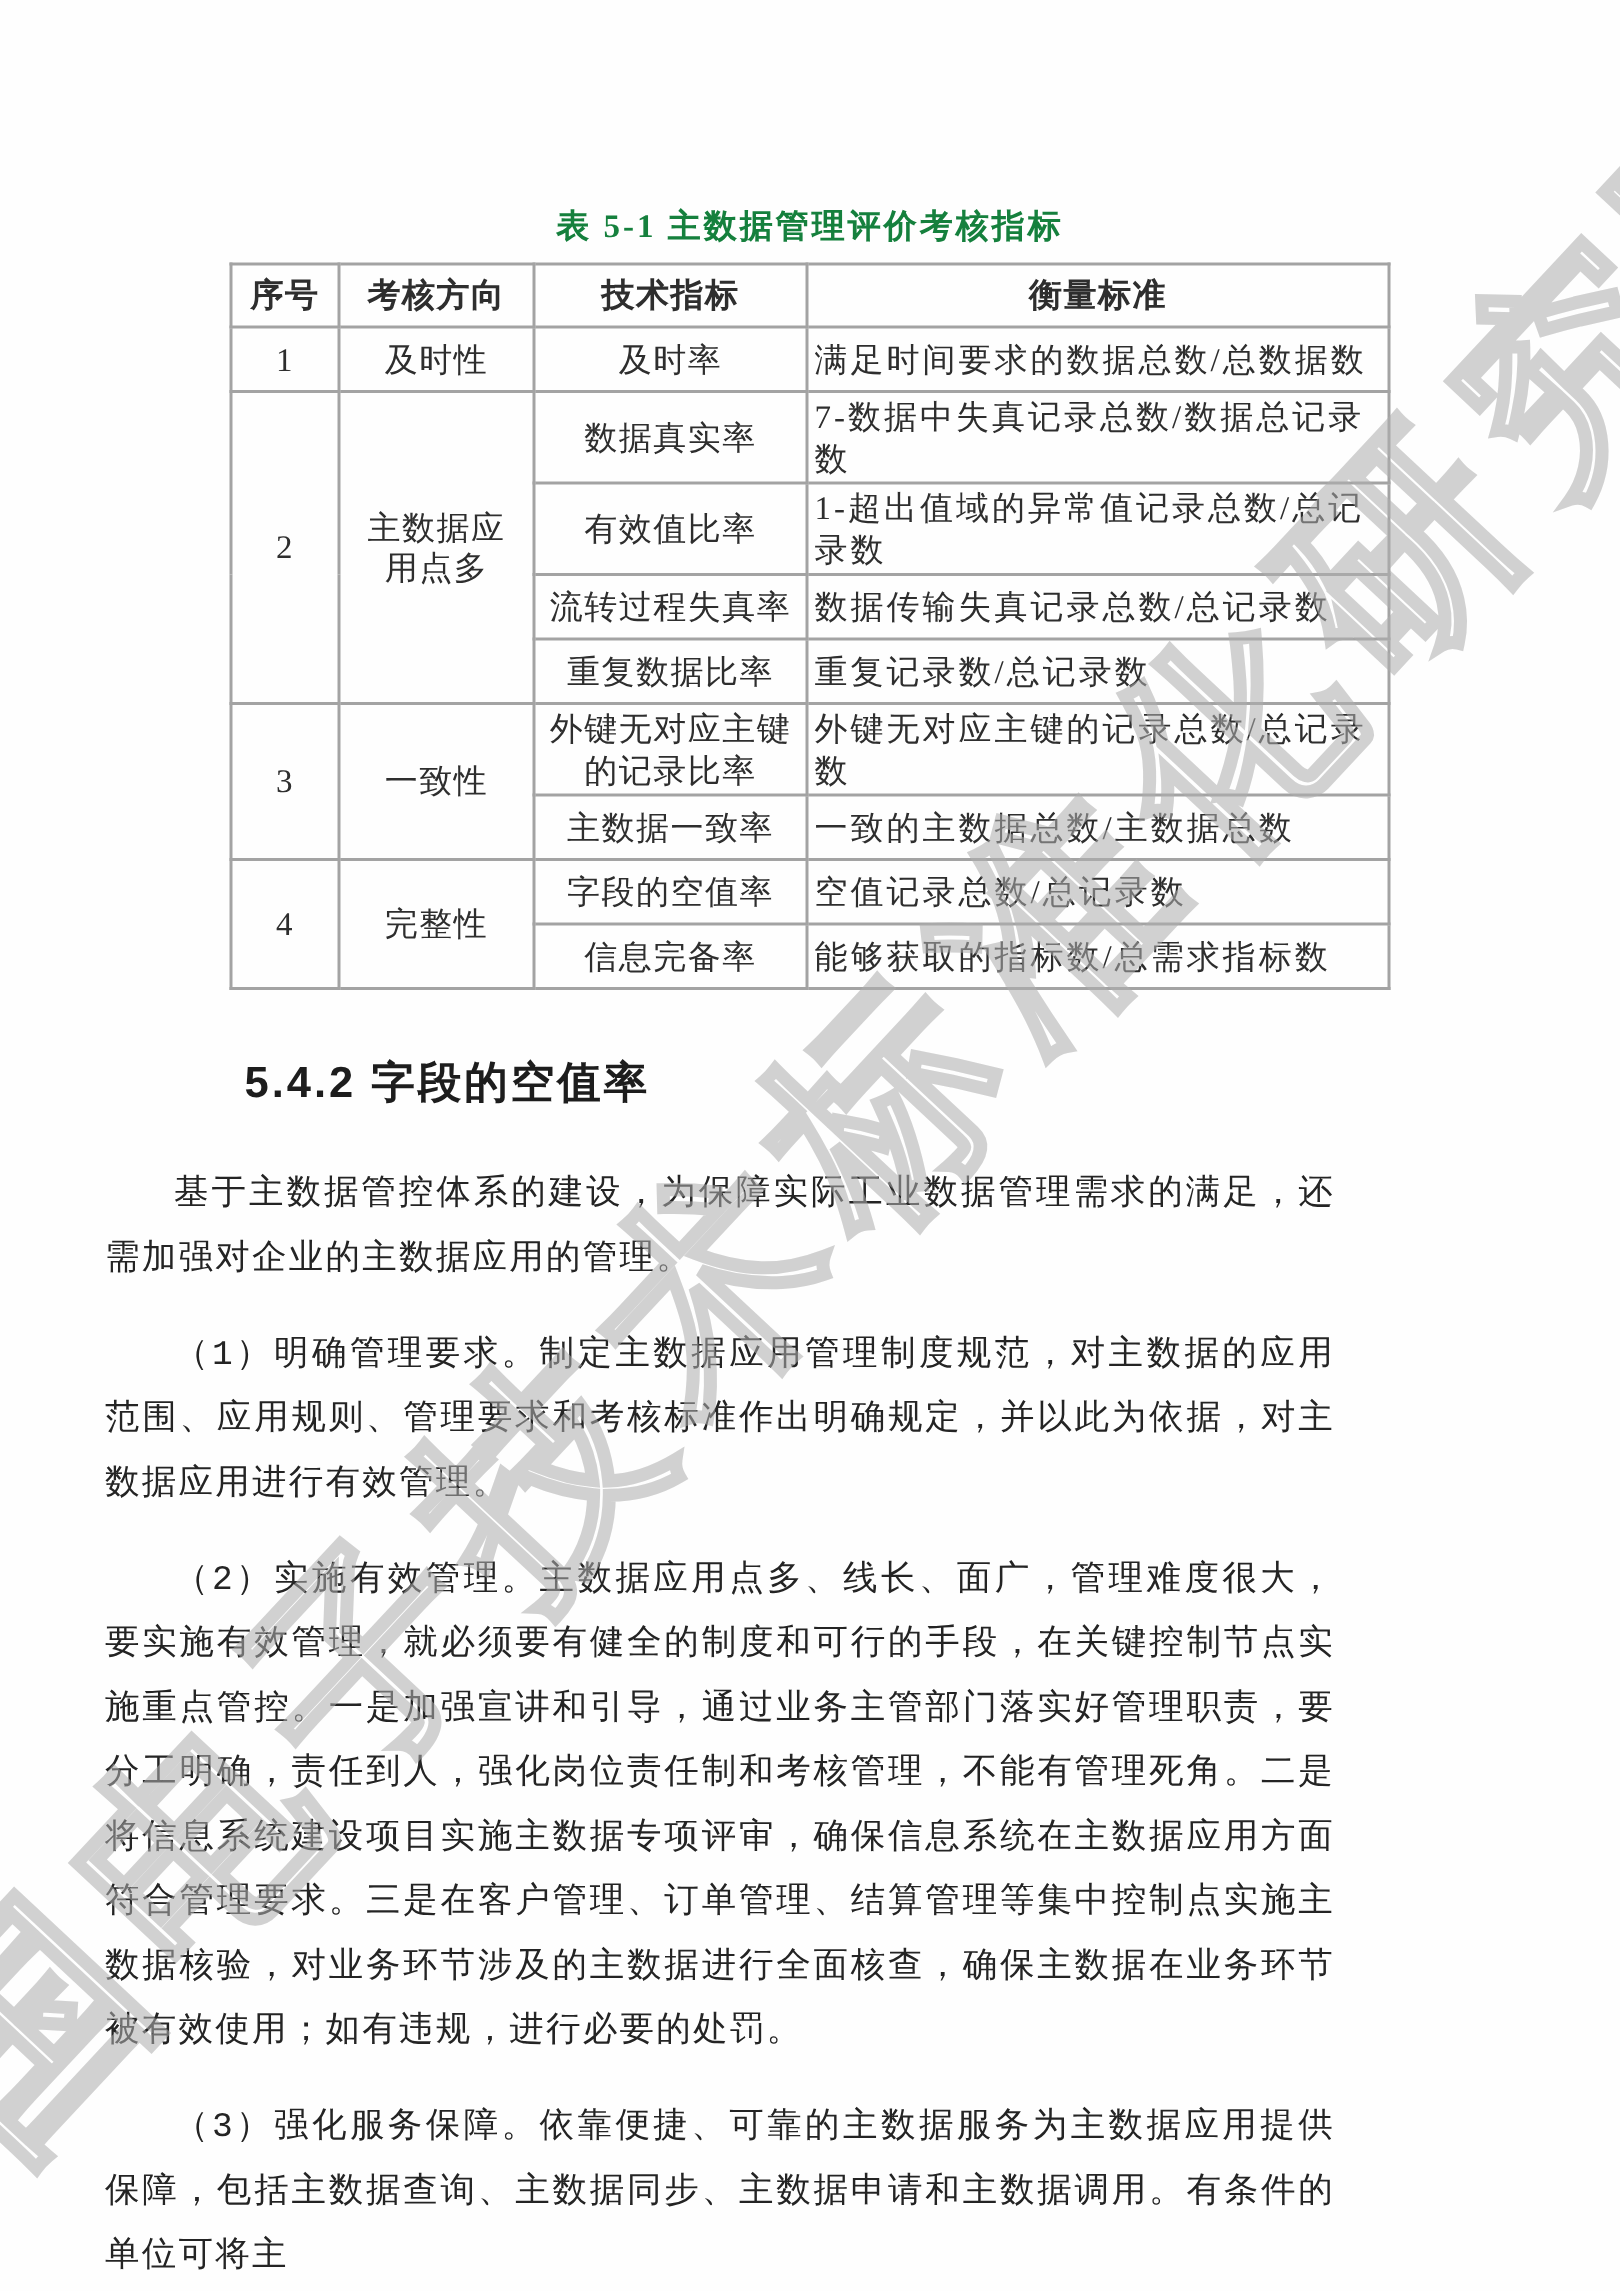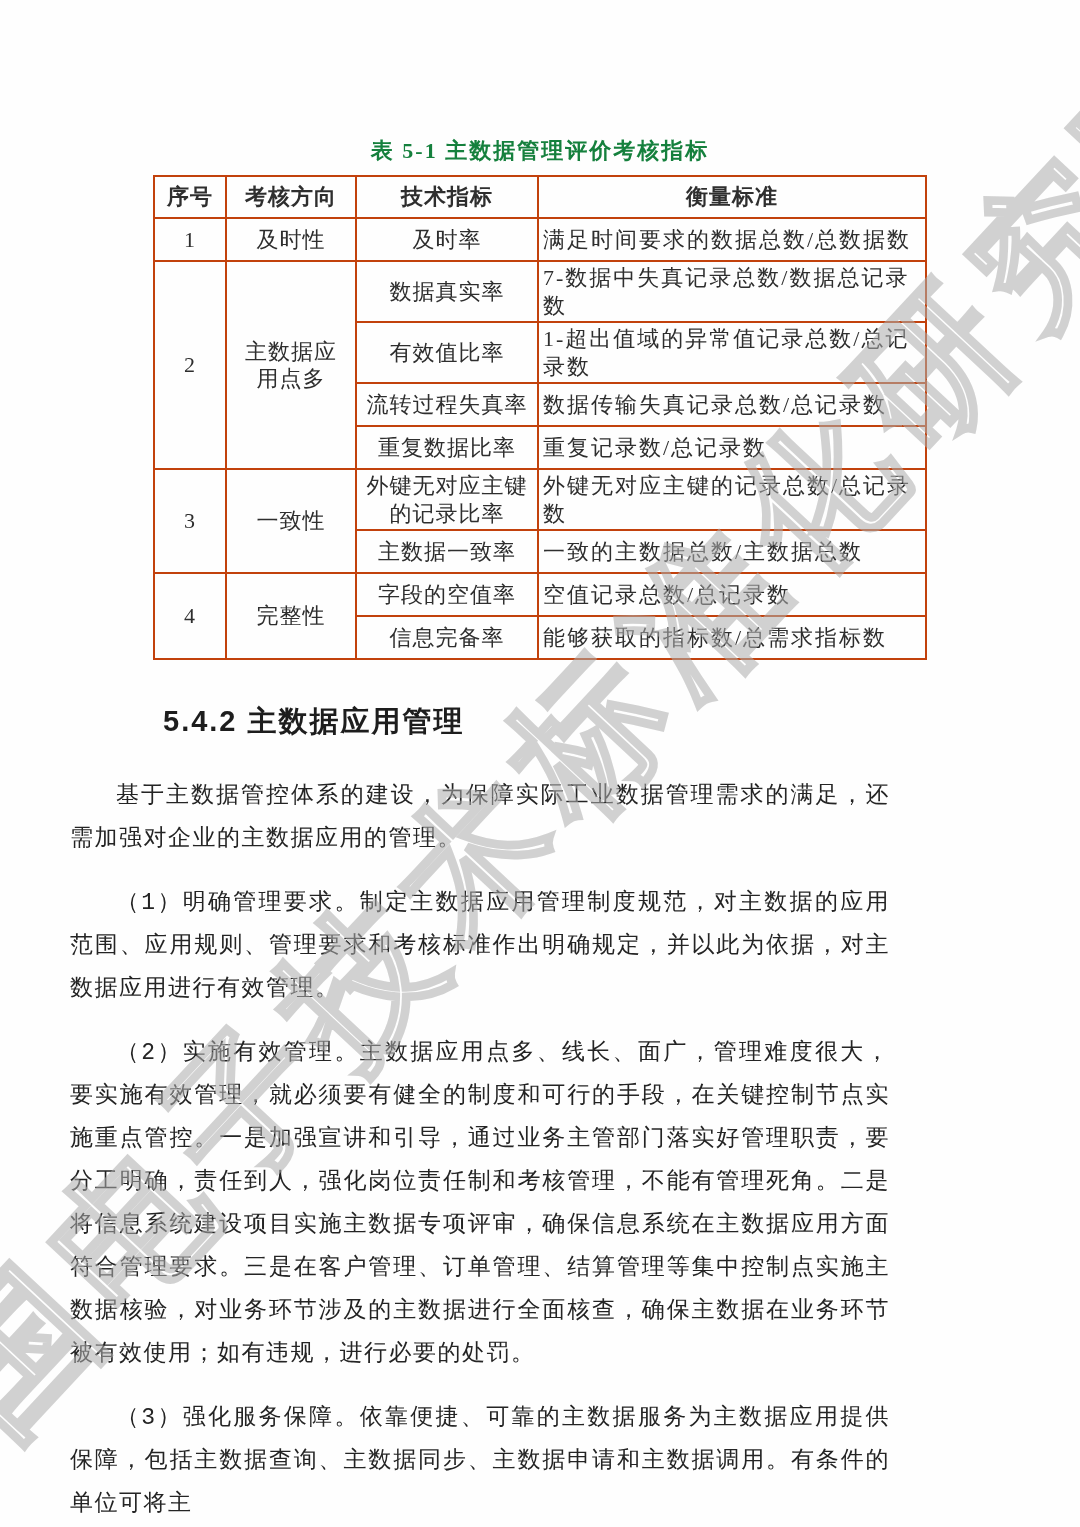--- a/index.html
+++ b/index.html
@@ -45,21 +45,21 @@
     color: #15803d;
   }
   table.eval-table {
     border-collapse: collapse;
     table-layout: fixed;
     width: 772px;
     margin: 9px 0 0 153px;
     background: transparent;
   }
   .eval-table th, .eval-table td {
-    border: 2px solid #c2410c;
+    border: 2px solid #a3a3a3;
     font-size: 22px;
     color: #2e2e2e;
     text-align: center;
     vertical-align: middle;
     letter-spacing: 1px;
     line-height: 1.25;
     padding: 2px 4px;
   }
   .eval-table th { font-weight: 700; }
   .eval-table td.c-std {
@@ -175,21 +175,21 @@
         <td class="c-ind">字段的空值率</td>
         <td class="c-std">空值记录总数/总记录数</td>
       </tr>
       <tr class="h-row">
         <td class="c-ind">信息完备率</td>
         <td class="c-std">能够获取的指标数/总需求指标数</td>
       </tr>
     </tbody>
   </table>
 
-  <h2 class="section-heading">5.4.2 主数据应用管理</h2>
+  <h2 class="section-heading">5.4.2 字段的空值率</h2>
 
   <div class="body-text">
     <p>基于主数据管控体系的建设，为保障实际工业数据管理需求的满足，还需加强对企业的主数据应用的管理。</p>
     <p>（1）明确管理要求。制定主数据应用管理制度规范，对主数据的应用范围、应用规则、管理要求和考核标准作出明确规定，并以此为依据，对主数据应用进行有效管理。</p>
     <p>（2）实施有效管理。主数据应用点多、线长、面广，管理难度很大，要实施有效管理，就必须要有健全的制度和可行的手段，在关键控制节点实施重点管控。一是加强宣讲和引导，通过业务主管部门落实好管理职责，要分工明确，责任到人，强化岗位责任制和考核管理，不能有管理死角。二是将信息系统建设项目实施主数据专项评审，确保信息系统在主数据应用方面符合管理要求。三是在客户管理、订单管理、结算管理等集中控制点实施主数据核验，对业务环节涉及的主数据进行全面核查，确保主数据在业务环节被有效使用；如有违规，进行必要的处罚。</p>
     <p>（3）强化服务保障。依靠便捷、可靠的主数据服务为主数据应用提供保障，包括主数据查询、主数据同步、主数据申请和主数据调用。有条件的单位可将主</p>
   </div>
 
 
 </div>

